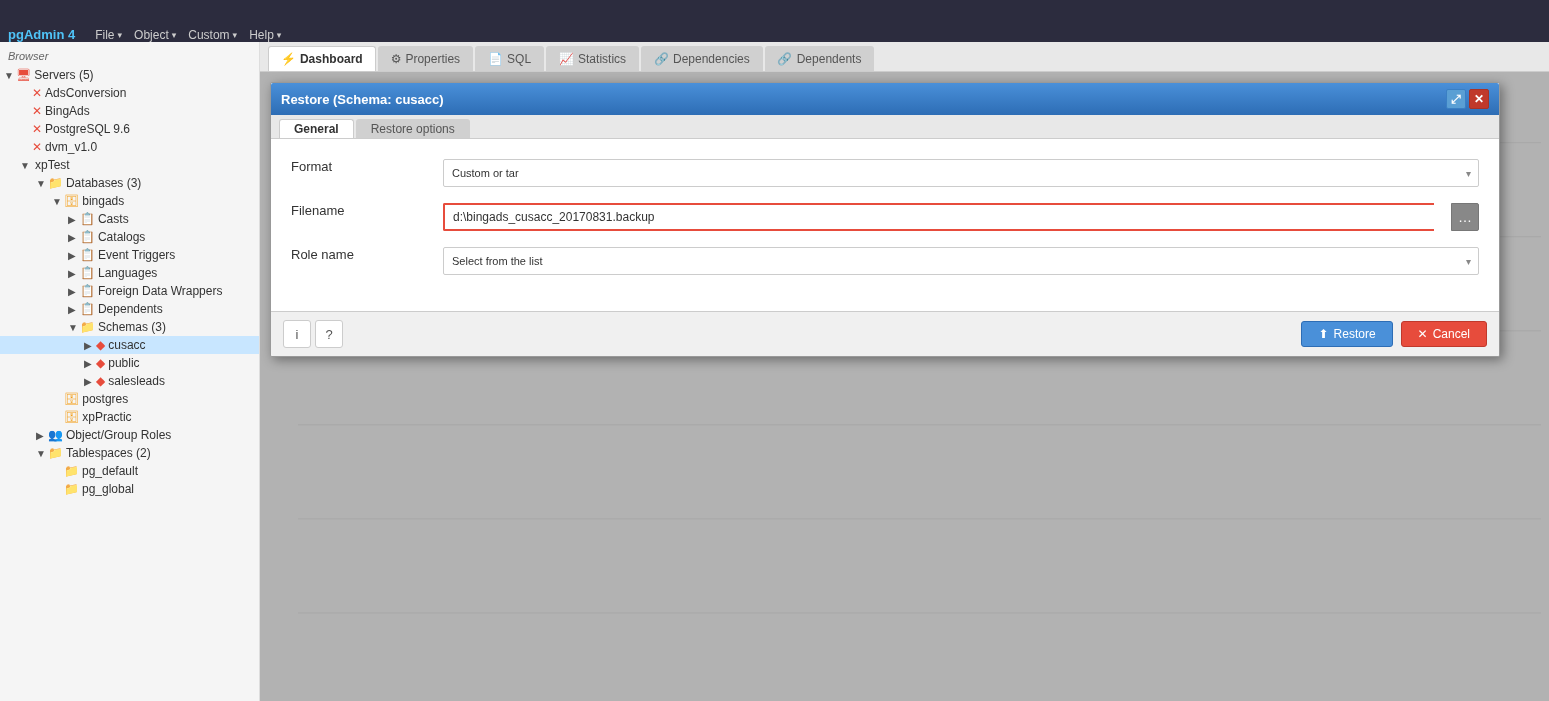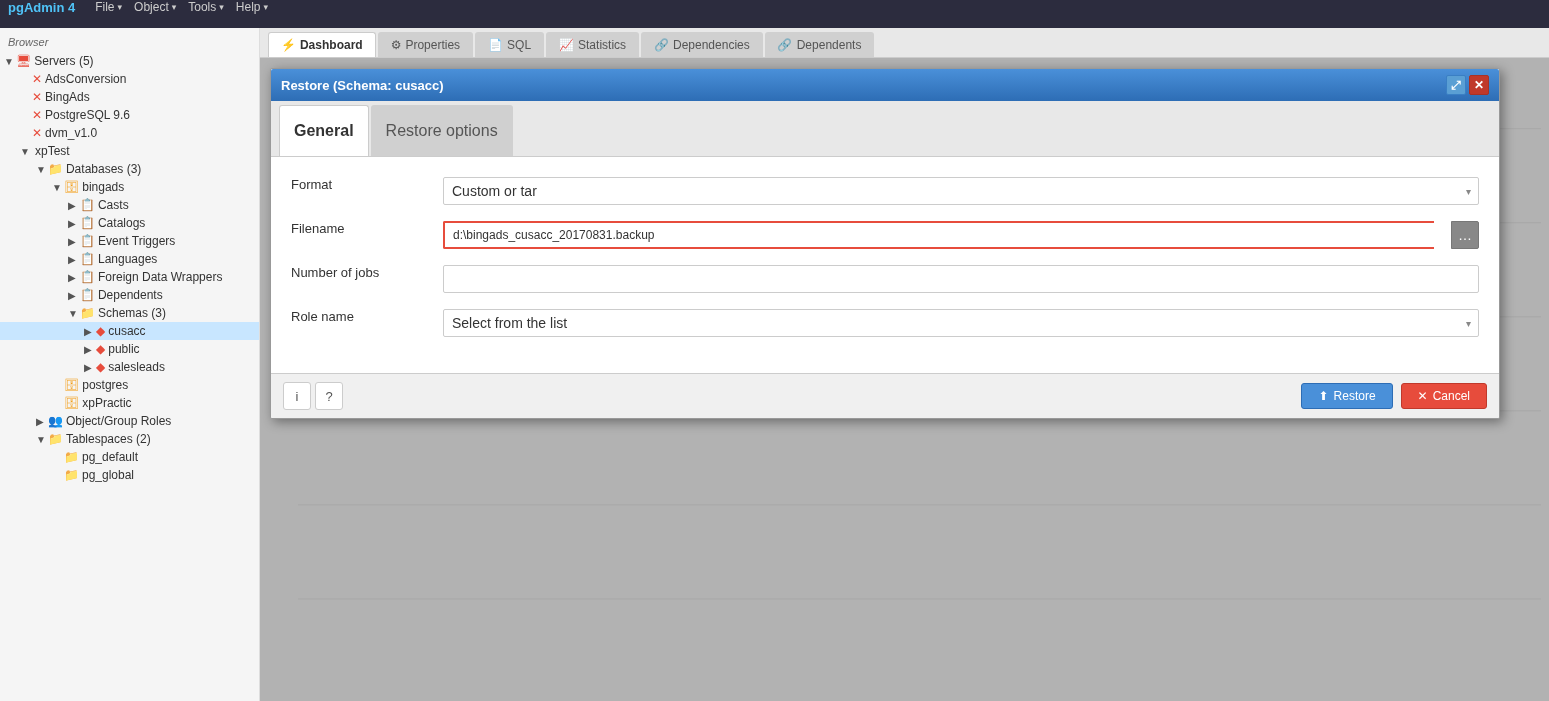--- a/index.html
+++ b/index.html
@@ -2,23 +2,23 @@
 <html><head>
   <meta charset="utf-8">
   <style>
     * { box-sizing: border-box; margin: 0; padding: 0; }
     body { font-family: Arial, sans-serif; font-size: 12px; background: #1a1a2e; color: #333; overflow: hidden; }
 
     
     .top-menubar {
       background: #2c2c3e;
       color: #ccc;
-      height: 28px;
-      display: flex;
-      align-items: flex-start;
+      height: 42px;
+      display: flex;
+      align-items: flex-end;
       padding: 0 8px;
       gap: 12px;
     }
     .top-menubar .app-title {
       color: #4fc3f7;
       font-weight: bold;
       font-size: 13px;
       margin-right: 8px;
     }
     .top-menubar .menu-item {
@@ -173,22 +173,22 @@
 
     
     .dialog-tabs {
       background: #e8e8e8;
       border-bottom: 1px solid #ccc;
       display: flex;
       padding: 4px 8px 0;
       gap: 2px;
     }
     .dialog-tab {
-      padding: 16px 14px;
-      font-size: 16px;
+      padding: 2px 14px;
+      font-size: 12px;
       cursor: pointer;
       border: 1px solid transparent;
       border-bottom: none;
       border-radius: 3px 3px 0 0;
       background: #d0d0d0;
       color: #555;
     }
     .dialog-tab.active {
       background: #fff;
       border-color: #ccc;
@@ -227,21 +227,21 @@
     .form-select-wrapper {
       flex: 1;
       position: relative;
     }
     .form-select {
       width: 100%;
       height: 28px;
       border: 1px solid #ccc;
       border-radius: 2px;
       padding: 0 8px;
-      font-size: 14px;
+      font-size: 11px;
       color: #333;
       background: #fff;
       appearance: none;
       cursor: pointer;
     }
     .select-arrow {
       position: absolute;
       right: 8px;
       top: 50%;
       transform: translateY(-50%);
@@ -347,21 +347,21 @@
   <span class="app-title">pgAdmin 4</span>
   <span class="menu-item">
     <span>File</span>
     <span class="chevron-down">▾</span>
   </span>
   <span class="menu-item">
     <span>Object</span>
     <span class="chevron-down">▾</span>
   </span>
   <span class="menu-item">
-    <span>Tools</span>
+    <span>Custom</span>
     <span class="chevron-down">▾</span>
   </span>
   <span class="menu-item">
     <span>Help</span>
     <span class="chevron-down">▾</span>
   </span>
 </div>
 
 <div class="main-layout">
 
@@ -590,24 +590,20 @@
             </div>
 
             <div class="form-row">
               <label class="form-label">Filename</label>
               <div class="filename-wrapper">
                 <input type="text" class="filename-input" value="d:\bingads_cusacc_20170831.backup" style="">
                 <button class="filename-btn">…</button>
               </div>
             </div>
 
-            <div class="form-row">
-              <label class="form-label">Number of jobs</label>
-              <input type="text" class="form-control" value="" style="">
-            </div>
 
             <div class="form-row">
               <label class="form-label">Role name</label>
               <div class="form-select-wrapper">
                 <select class="form-select">
                   <option value="" placeholder="Select from the list">Select from the list</option>
                 </select>
                 <span class="select-arrow">▾</span>
               </div>
             </div>

